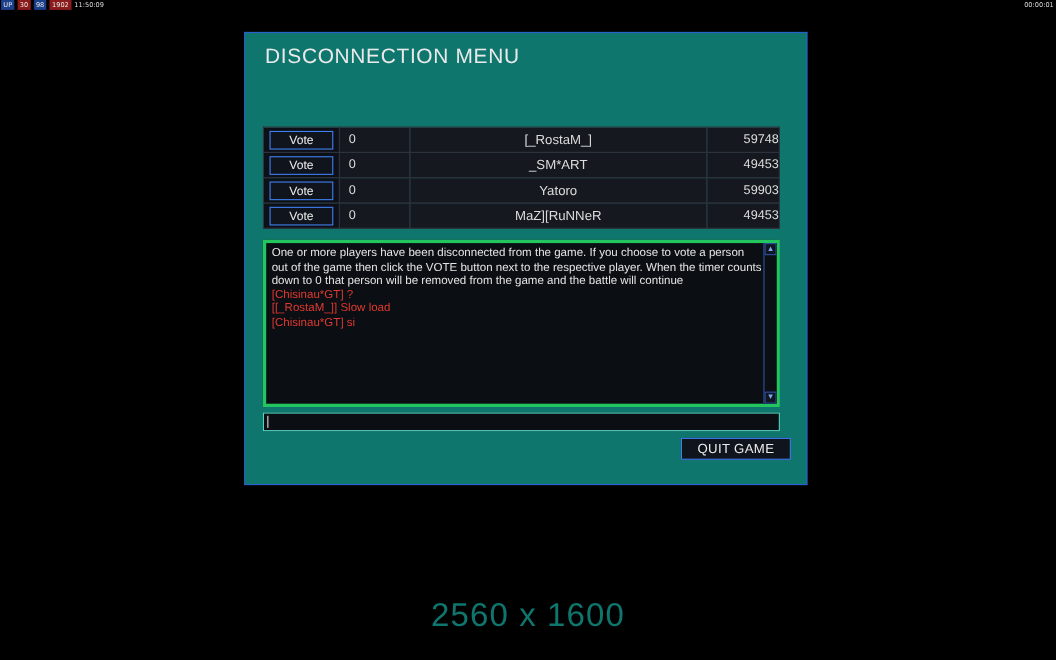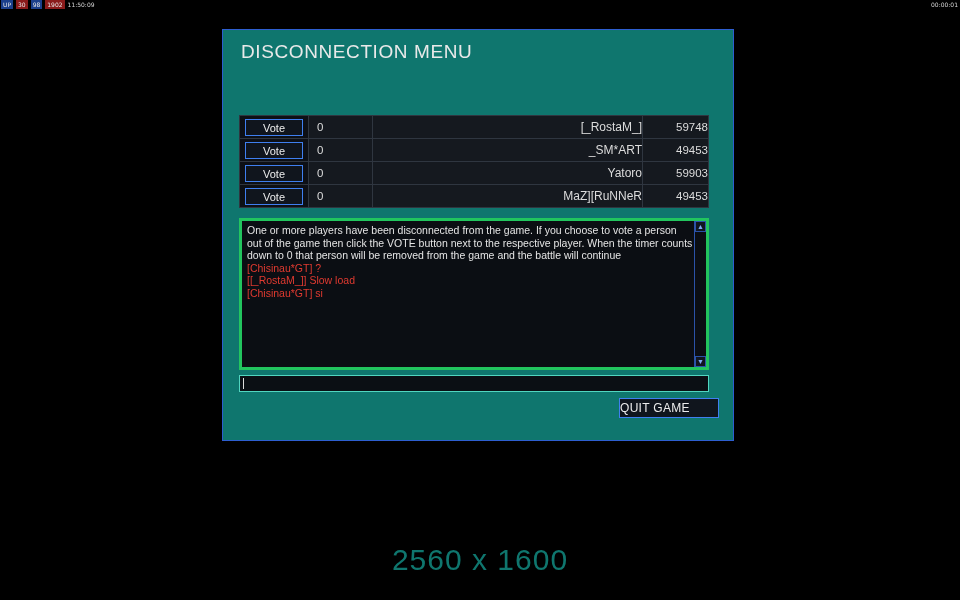--- a/index.html
+++ b/index.html
@@ -121,21 +121,21 @@
     text-align: center;
     font-family: "Liberation Sans", sans-serif;
   }
   td.c-count {
     width: 55px;
     text-align: left;
     padding-left: 8px;
     font-size: 11.5px;
   }
   td.c-name {
-    text-align: right;
+    text-align: center;
     font-size: 12px;
   }
   td.c-ping {
     width: 65px;
     text-align: right;
     font-size: 11.5px;
   }
 
   
   #chatlog {
@@ -231,20 +231,21 @@
     left: 396px;
     top: 368px;
     width: 100px;
     height: 20px;
     background: #10151d;
     border: 1px solid #3f7ff0;
     box-sizing: border-box;
     color: #ececec;
     font-size: 12px;
     line-height: 18px;
+    text-align: center;
     cursor: pointer;
     letter-spacing: 0.3px;
   }
 
   
   #resolution {
     position: absolute;
     left: 0;
     top: 543px;
     width: 960px;

